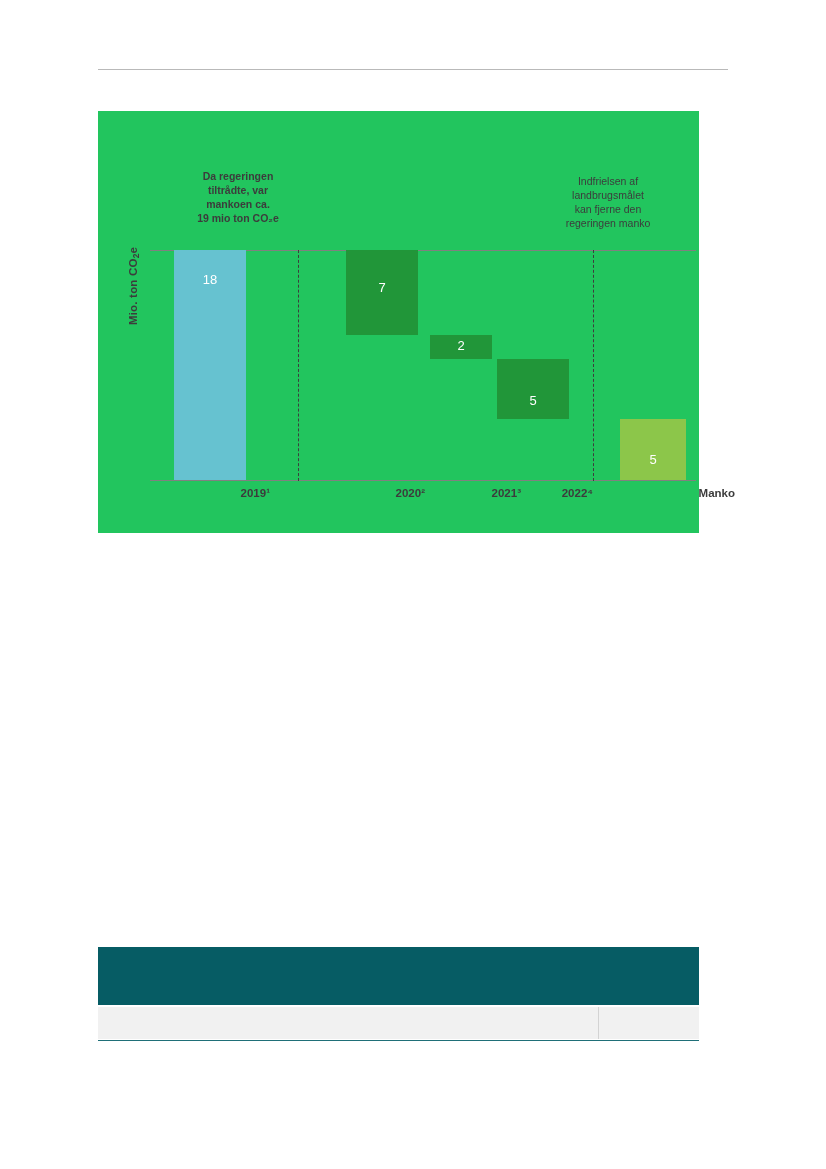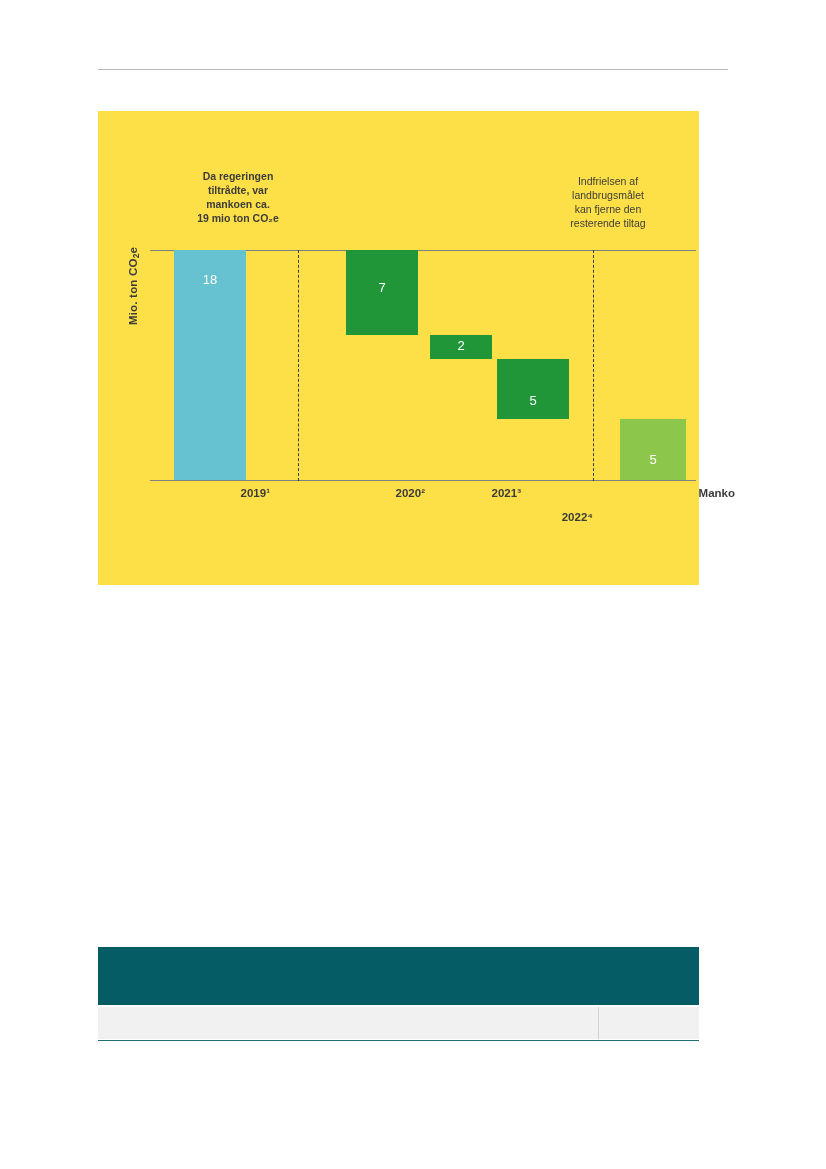--- a/index.html
+++ b/index.html
@@ -25,22 +25,22 @@
     height: 1px;
     background: #b9b9b9;
   }
 
   
   #chart-panel {
     position: absolute;
     left: 98px;
     top: 111px;
     width: 601px;
-    height: 474px;
-    background: #fde047;
+    height: 422px;
+    background: #22c55e;
   }
 
   
   .annotation {
     position: absolute;
     text-align: center;
     line-height: 1.32;
     color: #3c3c3c;
     white-space: pre-line;
   }
@@ -188,21 +188,21 @@
 
 <div id="chart-panel">
 
   <div class="annotation" id="ann-0">Da regeringen
 tiltrådte, var
 mankoen ca.
 19 mio ton CO₂e</div>
   <div class="annotation" id="ann-2">Indfrielsen af
 landbrugsmålet
 kan fjerne den
-resterende tiltag</div>
+regeringen manko</div>
 
   <div id="y-axis-title">
     <span>Mio. ton CO</span><span class="sub">2</span><span>e</span>
   </div>
 
   <div id="axis-top"></div>
   <div id="axis-bottom"></div>
 
   <div id="plot">
       <div class="bar" style="left: 24px; top: 0px; width: 72px; height: 230px; background: rgb(102, 194, 208);">
@@ -219,21 +219,21 @@
       </div>
       <div class="bar" style="left: 470px; top: 169.474px; width: 66px; height: 60.5263px; background: rgb(140, 198, 74);">
         <span class="bar-value" style="top: 32.2632px;">5</span>
       </div>
     </div>
 
   <div id="xticks">
       <div class="xtick" style="left: 52px; width: 120px;">2019¹</div>
       <div class="xtick" style="left: 207px; width: 120px;">2020²</div>
       <div class="xtick" style="left: 303px; width: 120px;">2021³</div>
-      <div class="xtick" style="left: 375px; width: 120px; margin-top: 24px;">2022⁴</div>
+      <div class="xtick" style="left: 375px; width: 120px;">2022⁴</div>
       <div class="xtick" style="left: 517px; width: 120px;">Manko</div>
     </div>
 <div class="divider" style="left: 200px;"></div>
     <div class="divider" style="left: 495px;"></div>
   </div>
 
 <div id="table-block">
   <div id="table-header"></div>
   <div id="table-row"></div>
   <div id="table-row-divider"></div>

